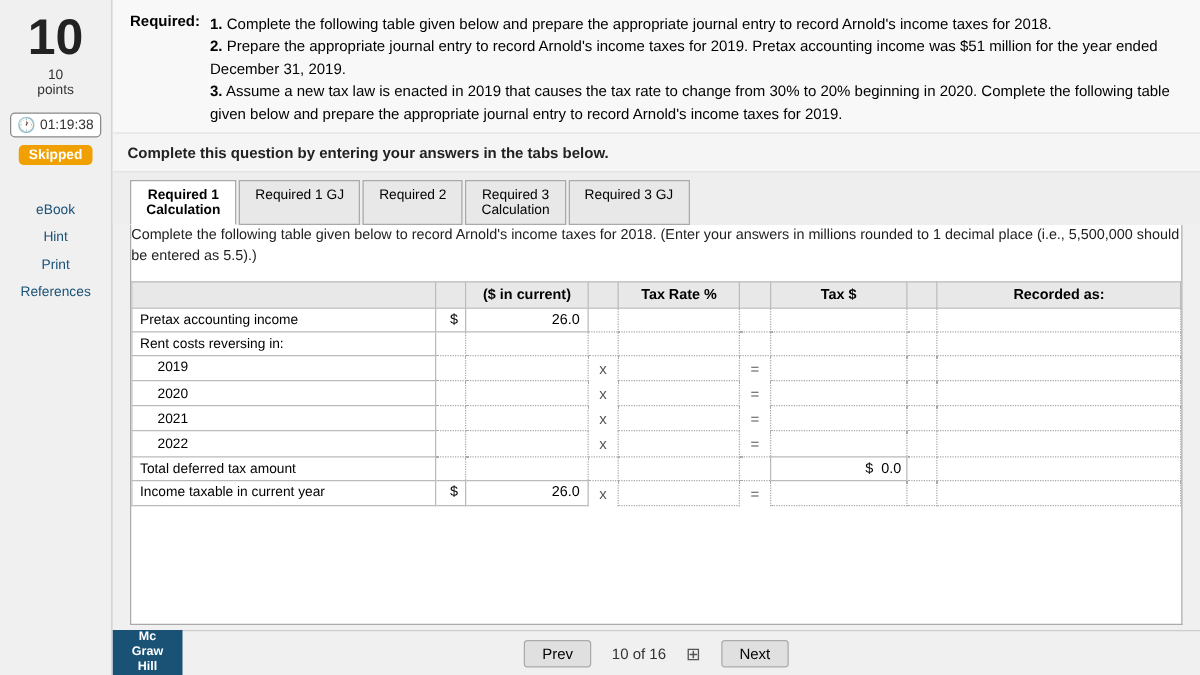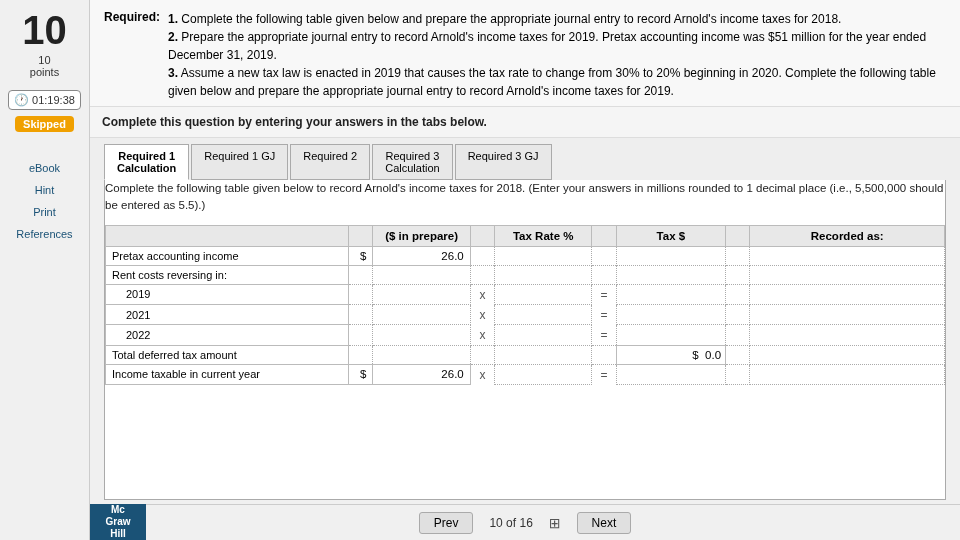--- a/index.html
+++ b/index.html
@@ -292,21 +292,21 @@
   </div>
 
   <div class="content-area" style="margin: 0 14px 40px 14px; border-top: none;">
     <div class="content-description">Complete the following table given below to record Arnold's income taxes for 2018. (Enter your answers in millions rounded to 1 decimal place (i.e., 5,500,000 should be entered as 5.5).)</div>
 
     <table class="data-table">
       <thead>
         <tr>
           <th style="width:200px; text-align:left;"></th>
           <th style="width:20px; text-align:center;"></th>
-          <th style="width:80px; text-align:center;">($ in prepare)</th>
+          <th style="width:80px; text-align:center;">($ in current)</th>
           <th style="width:20px;"></th>
           <th style="width:80px; text-align:center;">Tax Rate %</th>
           <th style="width:20px;"></th>
           <th style="width:90px; text-align:center;">Tax $</th>
           <th style="width:20px;"></th>
           <th style="width:160px; text-align:center;">Recorded as:</th>
         </tr>
       </thead>
       <tbody>
 
@@ -339,20 +339,31 @@
           <td></td>
           <td style="border:1px dotted #aaa;"><input type="text" style=""></td>
           <td class="symbol-cell">x</td>
           <td style="border:1px dotted #aaa;"><input type="text" style=""></td>
           <td class="symbol-cell">=</td>
           <td style="border:1px dotted #aaa;"><input type="text" style=""></td>
           <td></td>
           <td style="border:1px dotted #aaa;"><input type="text" style="width: 90%; border: none; outline: none; font-size: 11px;"></td>
         </tr>
 
+        <tr>
+          <td class="row-label indent">2020</td>
+          <td></td>
+          <td style="border:1px dotted #aaa;"><input type="text" style=""></td>
+          <td class="symbol-cell">x</td>
+          <td style="border:1px dotted #aaa;"><input type="text" style=""></td>
+          <td class="symbol-cell">=</td>
+          <td style="border:1px dotted #aaa;"><input type="text" style=""></td>
+          <td></td>
+          <td style="border:1px dotted #aaa;"><input type="text" style="width: 90%; border: none; outline: none; font-size: 11px;"></td>
+        </tr>
 
         <tr>
           <td class="row-label indent">2021</td>
           <td></td>
           <td style="border:1px dotted #aaa;"><input type="text" style=""></td>
           <td class="symbol-cell">x</td>
           <td style="border:1px dotted #aaa;"><input type="text" style=""></td>
           <td class="symbol-cell">=</td>
           <td style="border:1px dotted #aaa;"><input type="text" style=""></td>
           <td></td>

